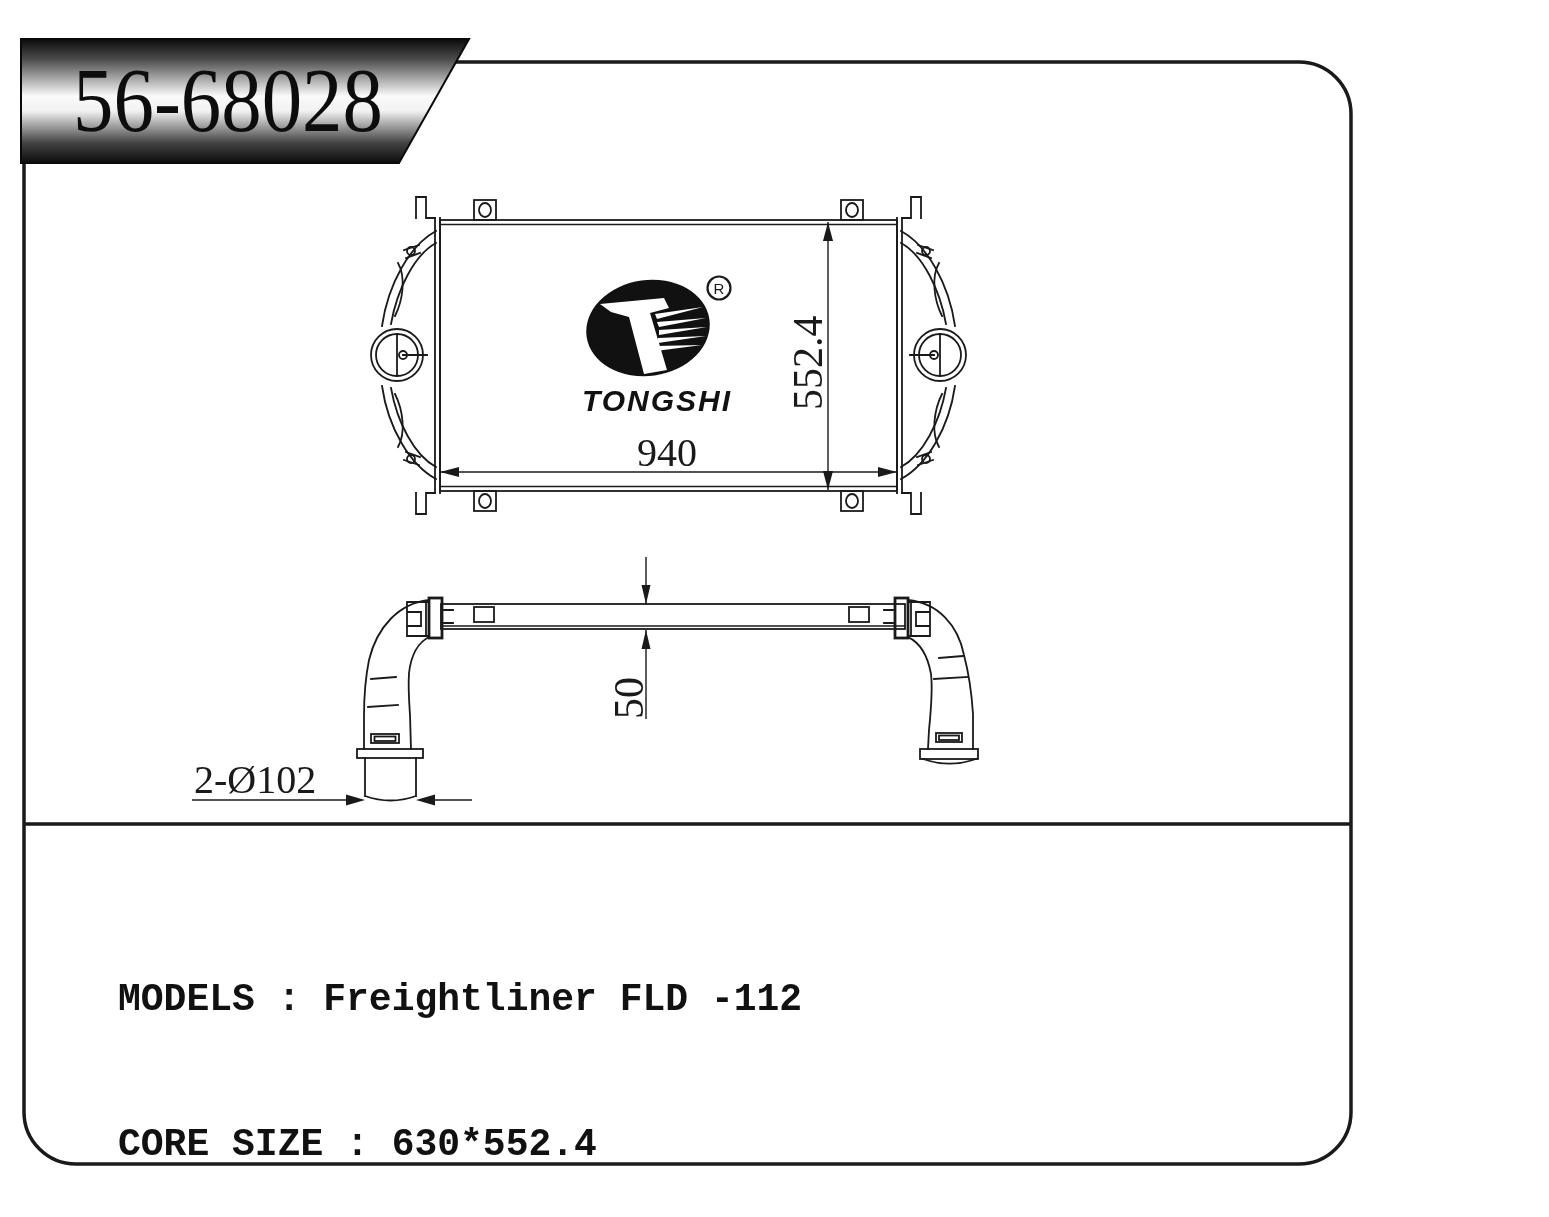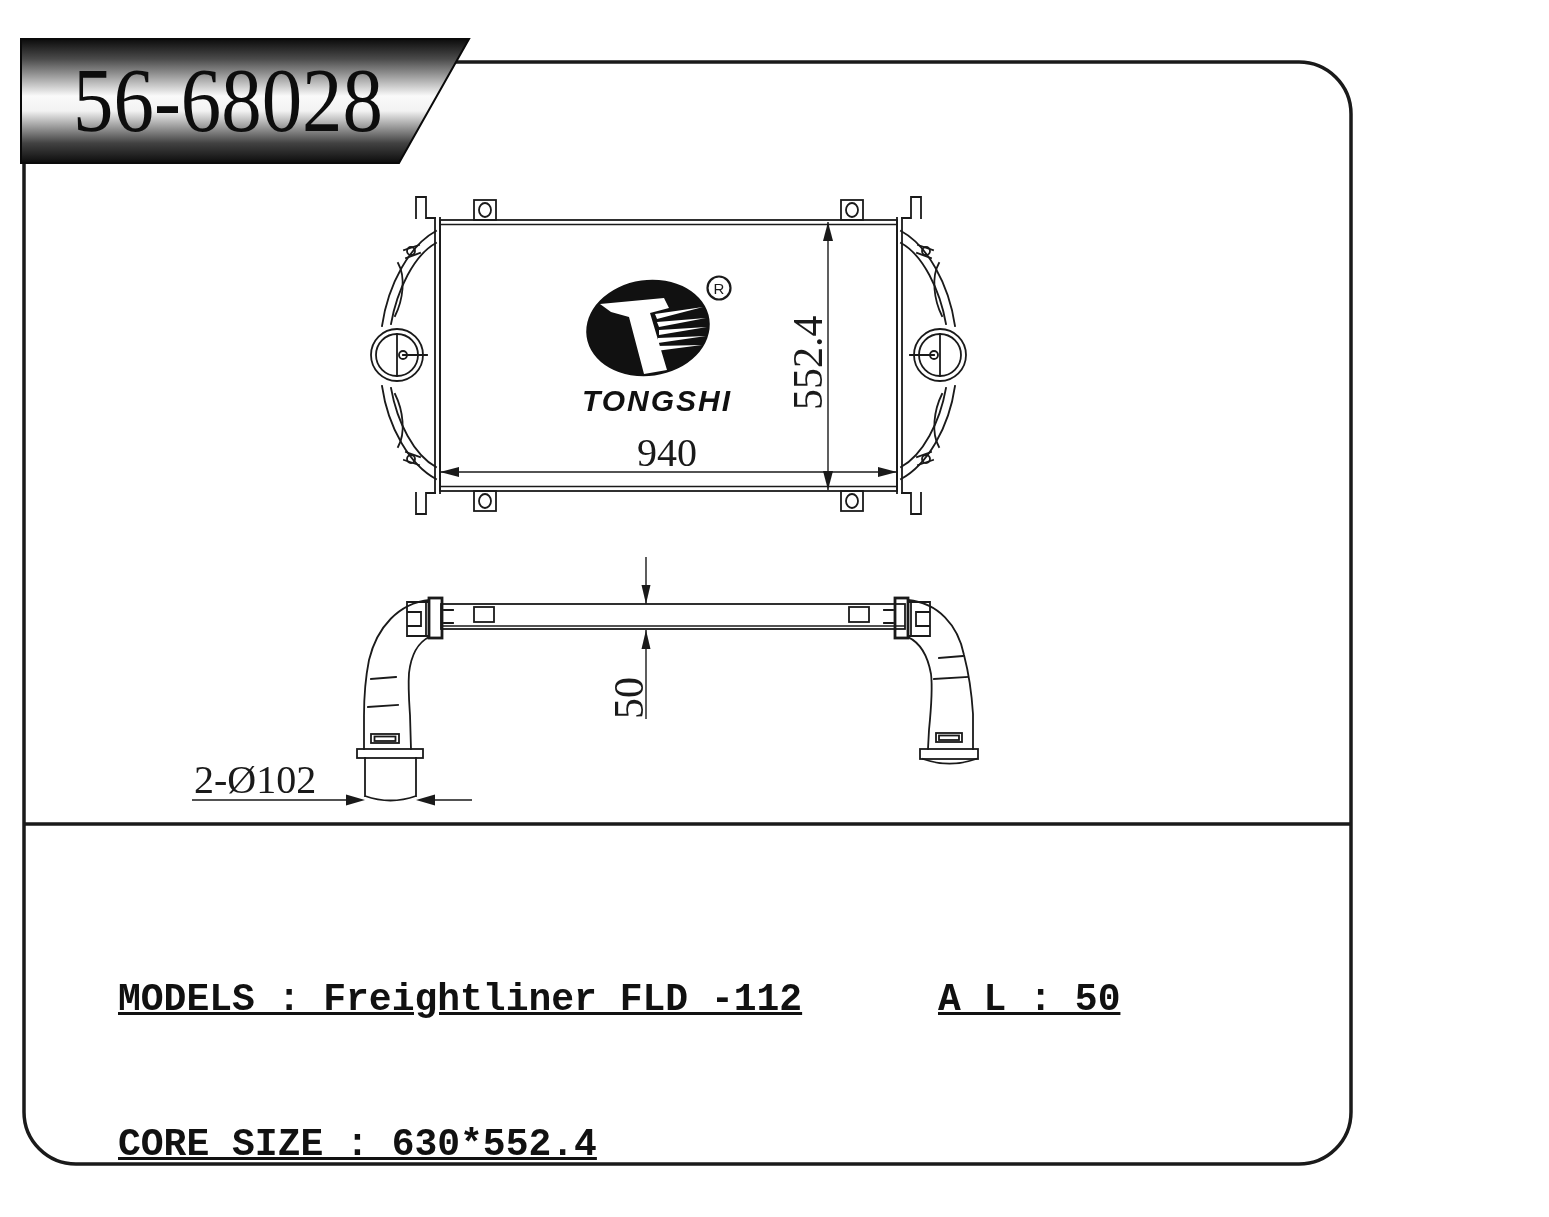--- a/index.html
+++ b/index.html
@@ -42,21 +42,21 @@
   
   .spec-col{
     position:absolute;
     top:884px;
     color:#111;
     font-family:"Liberation Mono",monospace;
     font-weight:bold;
     font-size:38px;
     white-space:pre;
   }
-  .spec-col .spec-row{height:59px;line-height:59px;text-decoration:underline;}
+  .spec-col .spec-row{height:59px;line-height:59px;}
   .spec-left{left:118px;}
   .spec-right{left:938px;}
 </style>
 </head>
 <body>
 
 <div class="canvas">
 
   <svg class="draw-svg" viewBox="0 0 1549 1217">
     <defs>
@@ -199,18 +199,17 @@
     </g>
   </svg>
 
   <div class="spec-col spec-left">
     <div class="spec-row">MODELS : Freightliner FLD -112</div>
     <div class="spec-row">CORE SIZE : 630*552.4</div>
     
     
   </div>
   <div class="spec-col spec-right">
-    <div class="spec-row">A L : 50</div>
     
     
   </div>
 
 </div>
 
 </body></html>

